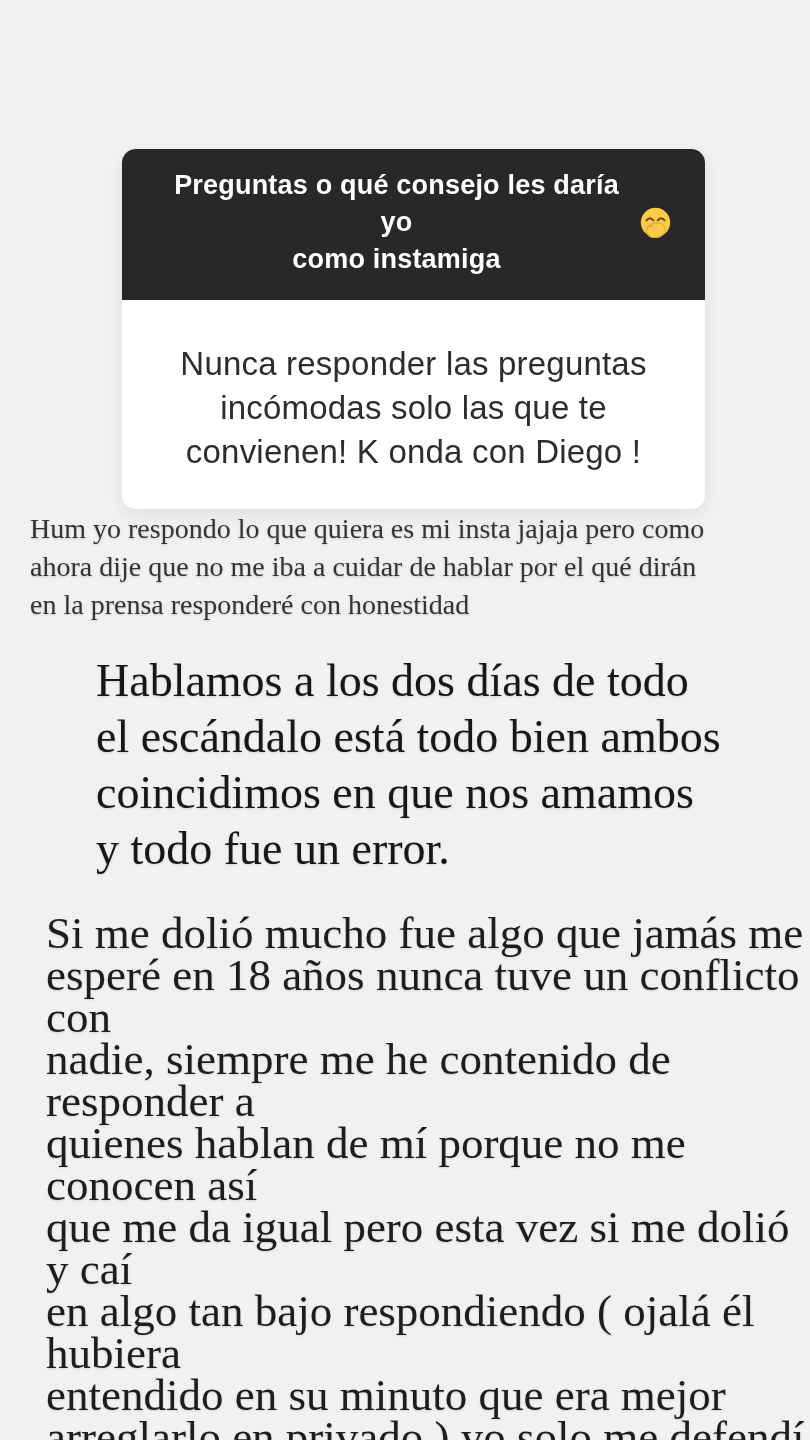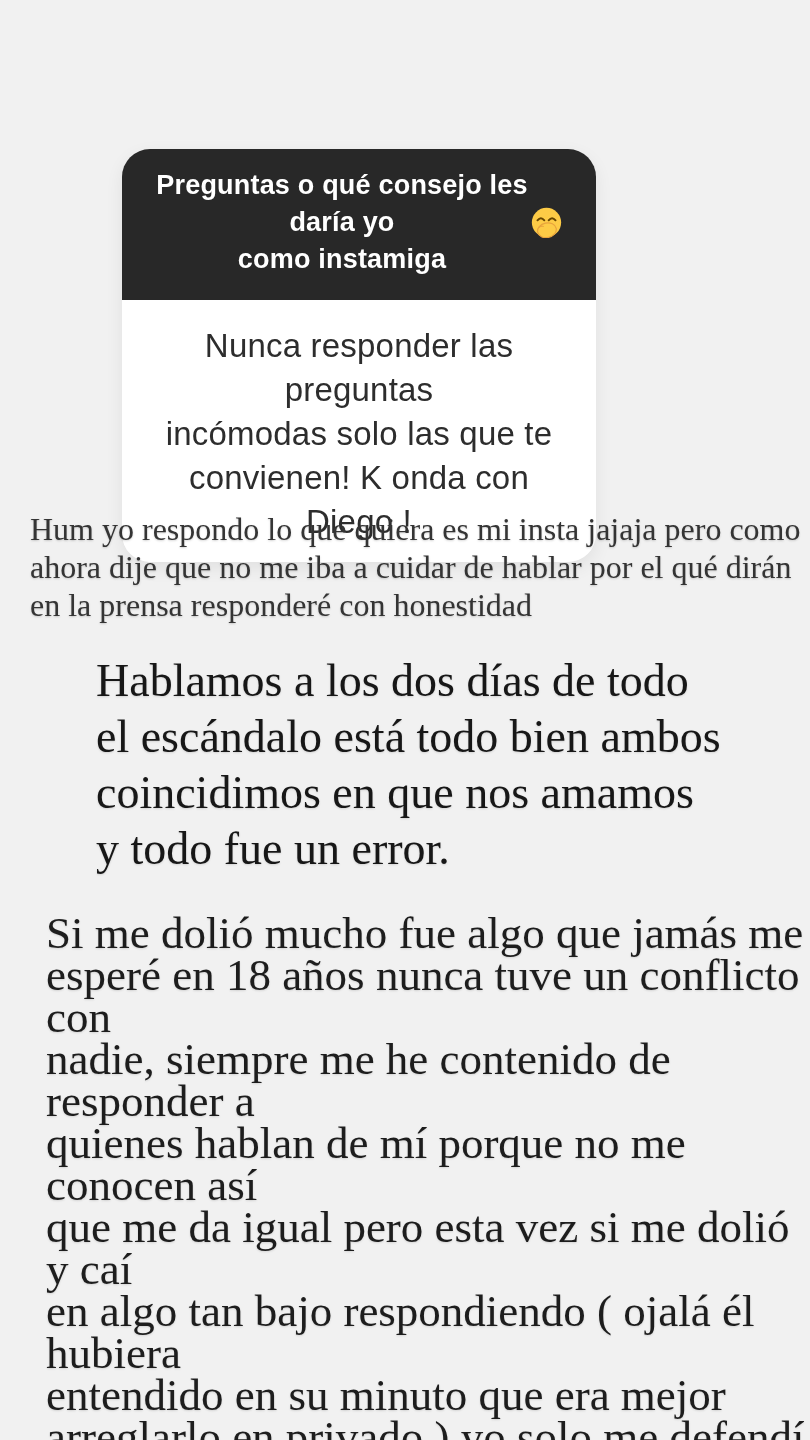--- a/index.html
+++ b/index.html
@@ -15,22 +15,22 @@
     width: 810px;
     height: 1440px;
     background: #f1f1f1;
   }
 
   
   .sticker {
     position: absolute;
     left: 122px;
     top: 149px;
-    width: 474px;
-    border-radius: 28px;
+    width: 583px;
+    border-radius: 14px;
     overflow: hidden;
     box-shadow: 0 6px 18px rgba(0,0,0,0.07);
   }
   .sticker-header {
     background: #282828;
     min-height: 126px;
     box-sizing: border-box;
     display: flex;
     align-items: center;
     justify-content: center;
@@ -74,21 +74,21 @@
   
   .serif {
     position: absolute;
     font-family: "Liberation Serif", "DejaVu Serif", serif;
     white-space: pre-line;
     font-weight: 400;
   }
   .intro {
     left: 30px;
     top: 510px;
-    font-size: 32px;
+    font-size: 28px;
     line-height: 38px;
     color: #343434;
     text-shadow: 0 1px 2px rgba(80,80,80,0.25);
   }
   .headline {
     left: 60px;
     top: 653px;
     font-size: 46px;
     line-height: 56px;
     color: #171717;

